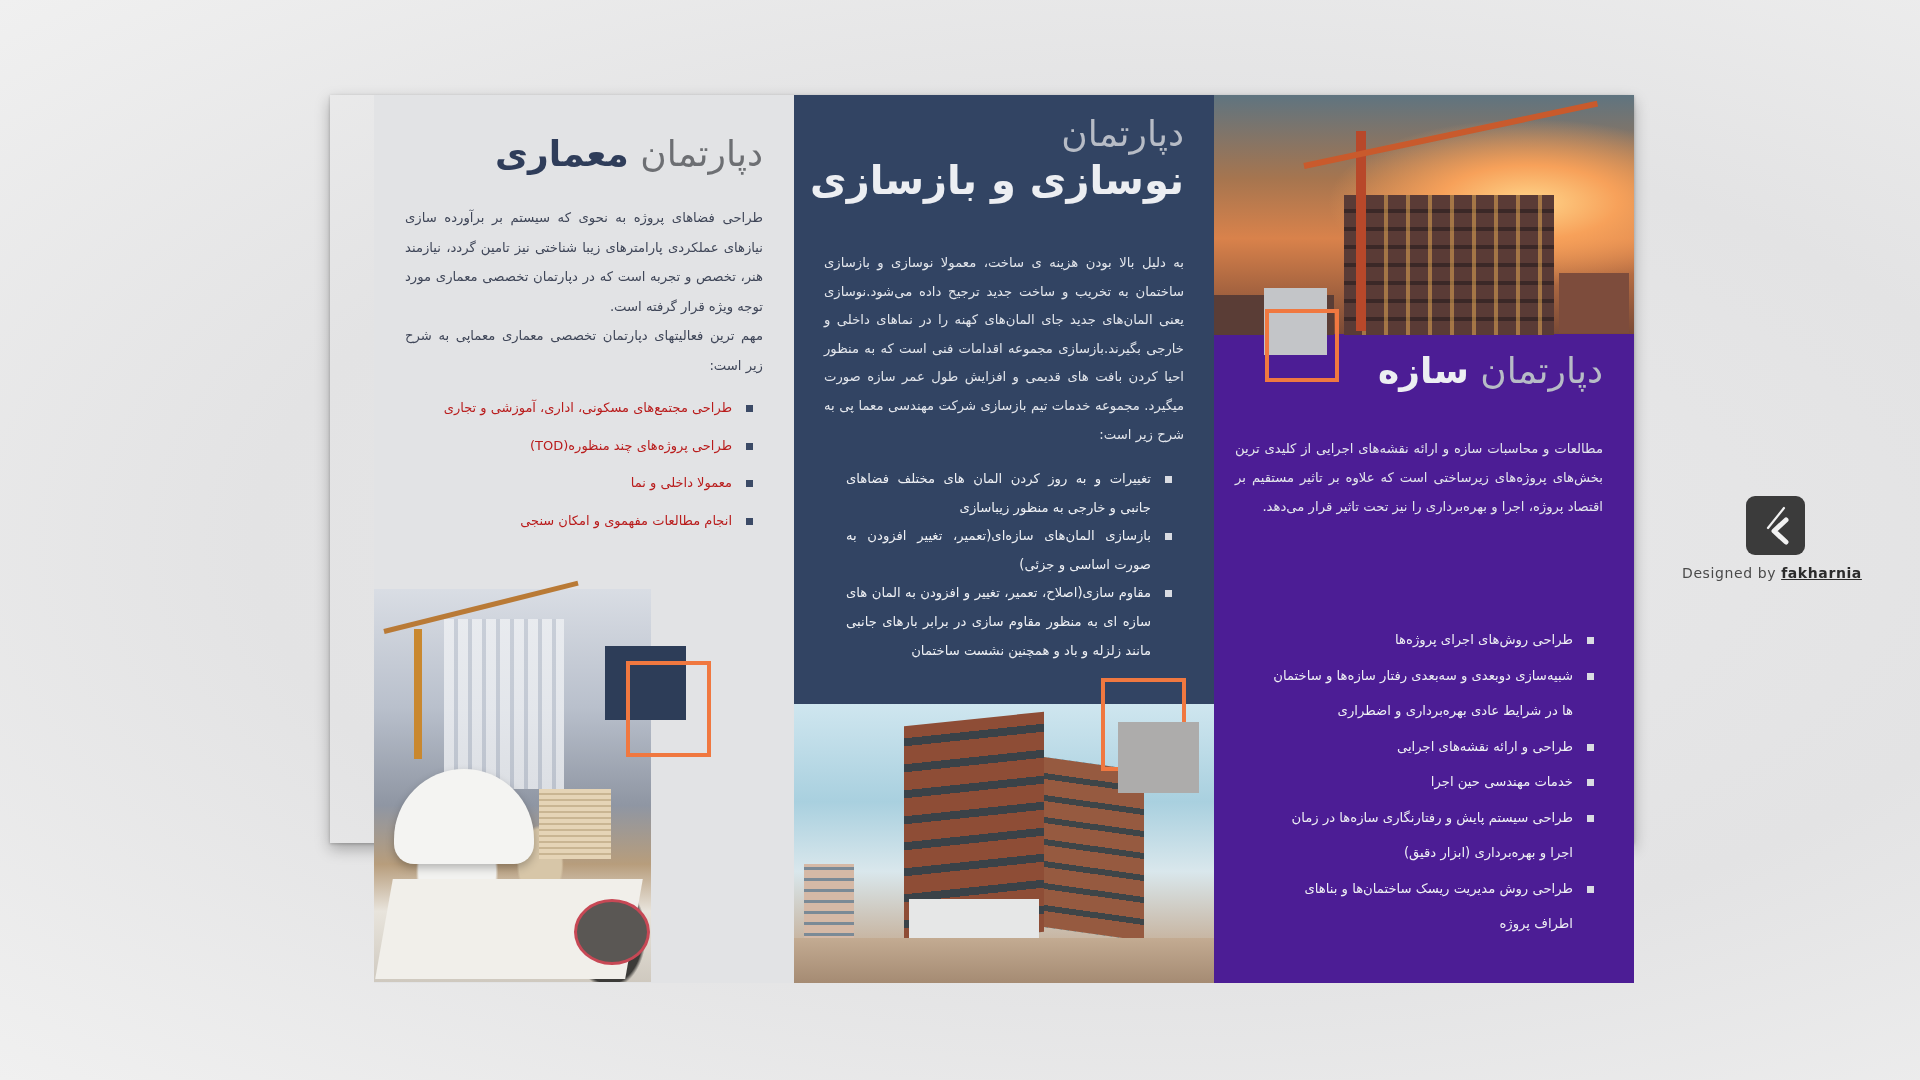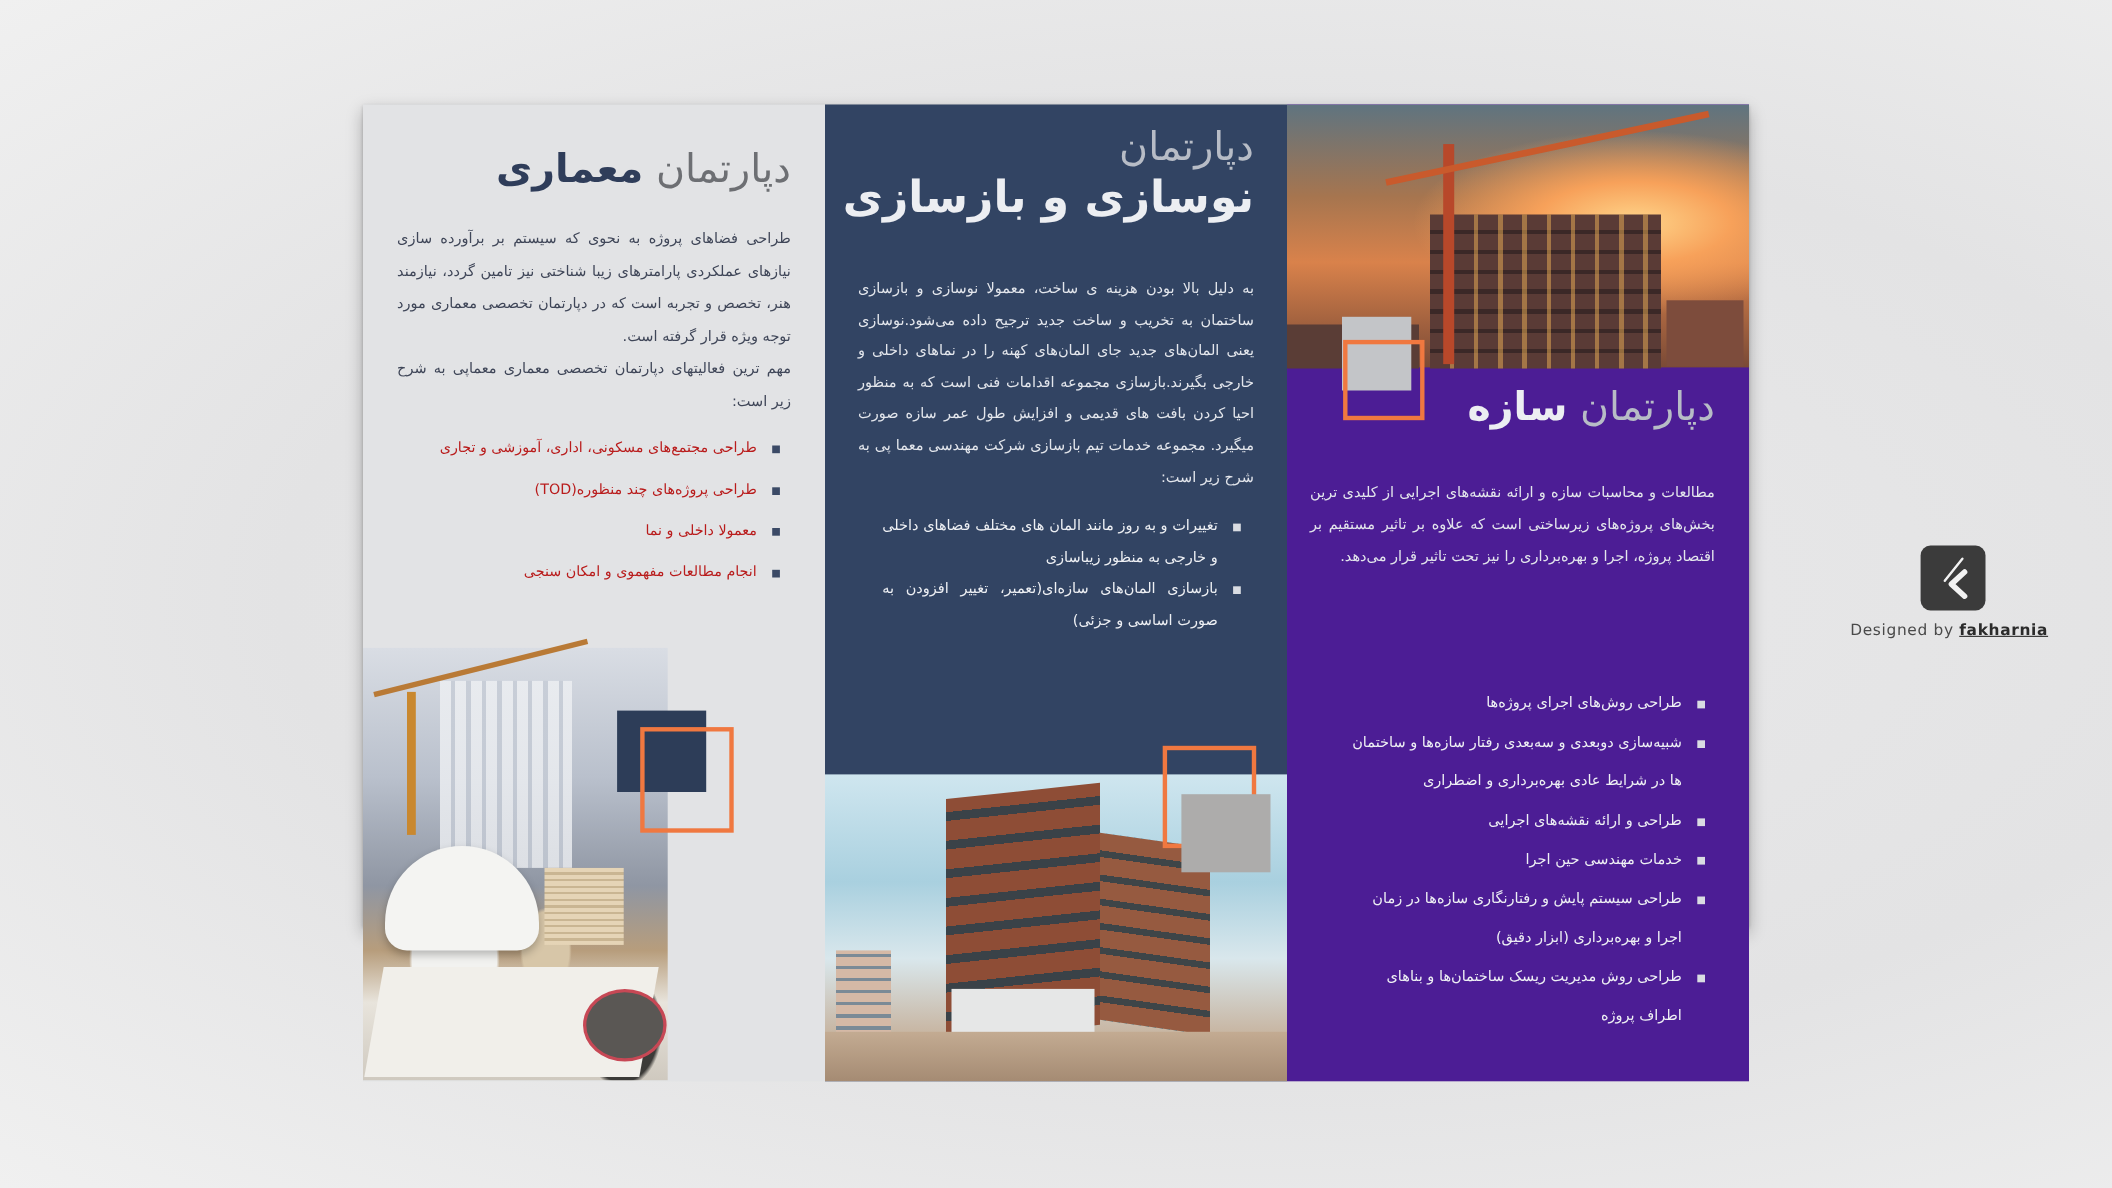--- a/index.html
+++ b/index.html
@@ -4,21 +4,21 @@
   <style>
     html, body { margin:0; padding:0; }
     body {
       width:1920px; height:1080px; position:relative; overflow:hidden;
       background: radial-gradient(ellipse at 60% 50%, #e9e9ea 0%, #e3e3e4 55%, #f0f0f0 100%);
       font-family: "DejaVu Sans", sans-serif;
     }
     .brochure {
       position:absolute; left:330px; top:95px; width:1260px; height:748px;
       box-shadow: 0 6px 14px rgba(0,0,0,0.28), 0 1px 3px rgba(0,0,0,0.2);
-      display:flex; flex-direction:row;
+      display:flex; flex-direction:row;padding-left:44px;
     }
     .panel { position:relative; width:420px; height:888px; overflow:hidden; direction:rtl; }
     .p-left { background:#e2e3e5; }
     .p-mid  { background:#324463; }
     .p-right{ background:#4c1d95; }
 
     .title-light { font-weight:normal; }
     .title-bold  { font-weight:bold; }
 
     
@@ -140,25 +140,29 @@
     <div class="sq-orange-left"></div>
   </section>
 
   <section class="panel p-mid">
     <div class="title-top">دپارتمان</div>
     <div class="title-main">نوسازی و بازسازی</div>
     <div class="body">به دلیل بالا بودن هزینه ی ساخت، معمولا نوسازی و بازسازی ساختمان به تخریب و ساخت جدید ترجیح داده می‌شود.نوسازی یعنی المان‌های جدید جای المان‌های کهنه را در نماهای داخلی و خارجی بگیرند.بازسازی مجموعه اقدامات فنی است که به منظور احیا کردن بافت های قدیمی و افزایش طول عمر سازه صورت میگیرد. مجموعه خدمات تیم بازسازی شرکت مهندسی معما پی به شرح زیر است:</div>
     <ul class="list">
       <li>
           <span class="bullet"></span>
-          <span>تغییرات و به روز مانند المان های مختلف فضاهای داخلی و خارجی به منظور زیباسازی</span>
+          <span>تغییرات و به روز کردن المان های مختلف فضاهای جانبی و خارجی به منظور زیباسازی</span>
         </li>
       <li>
           <span class="bullet"></span>
           <span>بازسازی المان‌های سازه‌ای(تعمیر، تغییر افزودن به صورت اساسی و جزئی)</span>
+        </li>
+      <li>
+          <span class="bullet"></span>
+          <span>مقاوم سازی(اصلاح، تعمیر، تغییر و افزودن به المان های سازه ای به منظور مقاوم سازی در برابر بارهای جانبی مانند زلزله و باد و همچنین نشست ساختمان</span>
         </li>
     </ul>
     <div class="img-mid">
       <div class="left-bldg"></div>
         <div class="bldg2"></div>
         <div class="bldg1"></div>
         <div class="base"></div>
         <div class="ground"></div>
     </div>
     <div class="sq-orange-mid" style="left:307px;top:583px;"></div>

